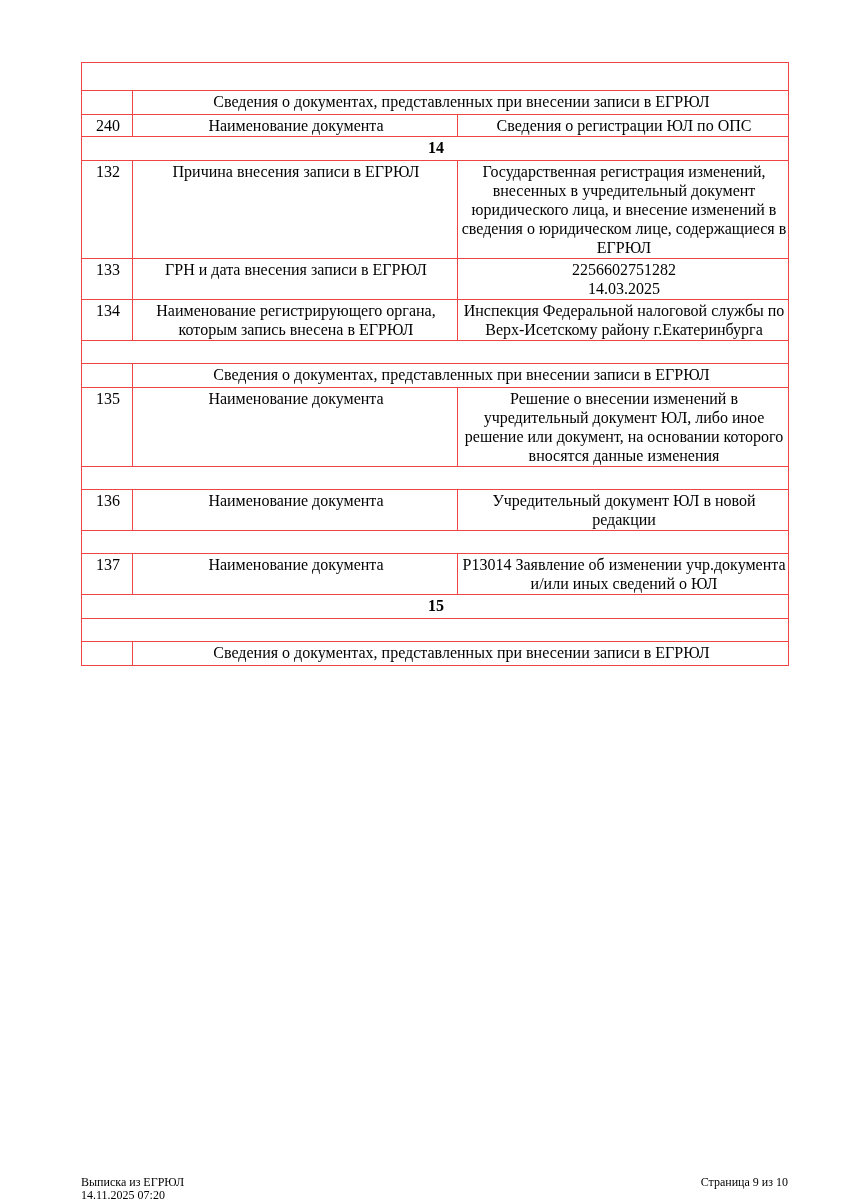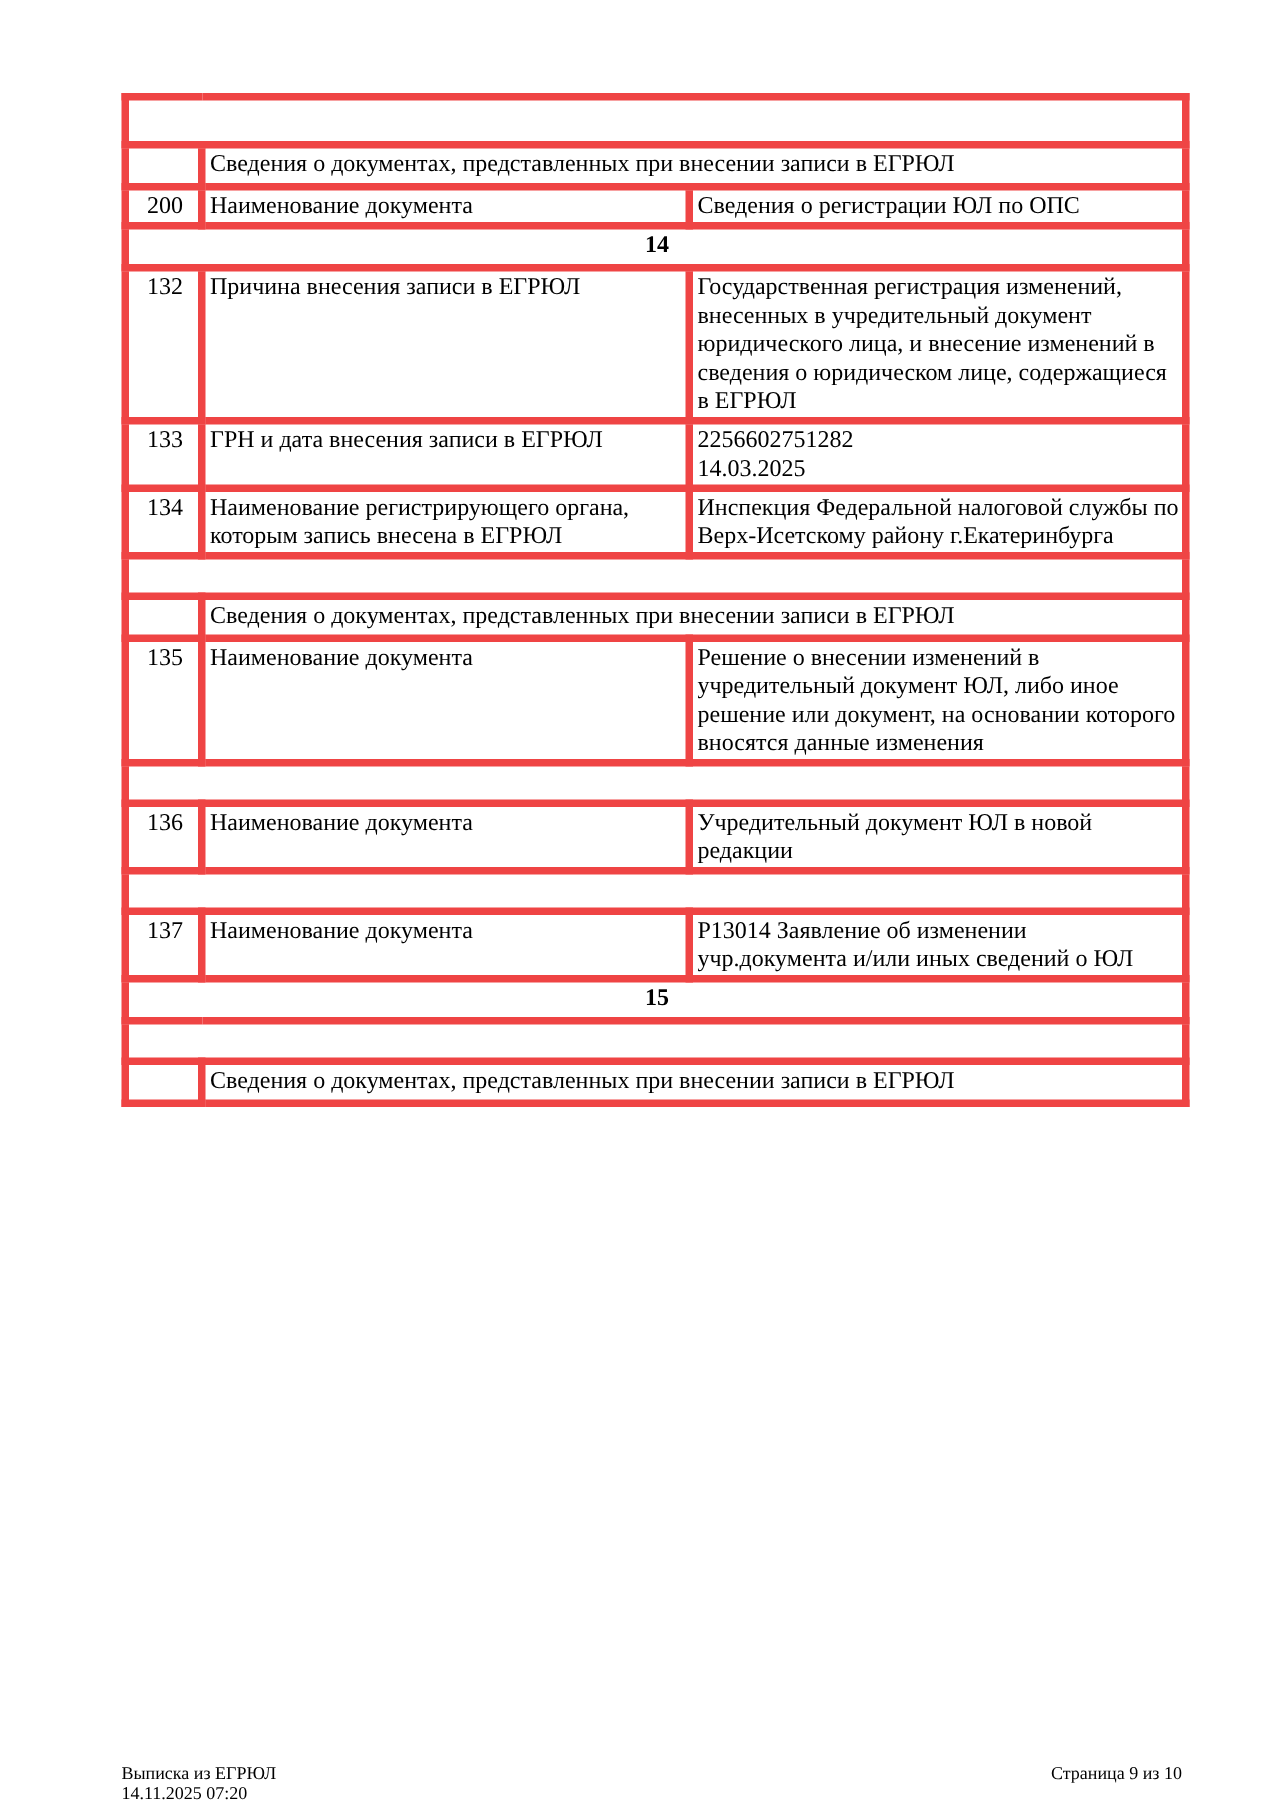--- a/index.html
+++ b/index.html
@@ -19,25 +19,26 @@
   table.doc-table {
     position: absolute;
     left: 81px;
     top: 62px;
     width: 707px;
     border-collapse: collapse;
     table-layout: fixed;
     font-size: 16px;
   }
   table.doc-table td {
-    border: 5px solid #ef4444;
+    border: 1px solid #ef4444;
     vertical-align: top;
     line-height: 19px;
     padding: 1px 1px 1px 3px;
     overflow: hidden;
+    text-align: center;
   }
   td.cell-num {
     text-align: center;
     padding-left: 1px;
   }
   td.cell-label {
     padding-left: 4px;
   }
   td.cell-value {
     white-space: pre-line;
@@ -93,21 +94,21 @@
     </colgroup>
     <tbody>
         <tr>
           <td class="cell-spacer" colspan="3"></td>
         </tr>
         <tr>
           <td class="cell-num"></td>
           <td class="cell-header" colspan="2">Сведения о документах, представленных при внесении записи в ЕГРЮЛ</td>
         </tr>
         <tr>
-          <td class="cell-num">200</td>
+          <td class="cell-num">240</td>
           <td class="cell-label">Наименование документа</td>
           <td class="cell-value">Сведения о регистрации ЮЛ по ОПС</td>
         </tr>
         <tr>
           <td class="cell-section" colspan="3">14</td>
         </tr>
         <tr>
           <td class="cell-num">132</td>
           <td class="cell-label">Причина внесения записи в ЕГРЮЛ</td>
           <td class="cell-value">Государственная регистрация изменений, внесенных в учредительный документ юридического лица, и внесение изменений в сведения о юридическом лице, содержащиеся в ЕГРЮЛ</td>

